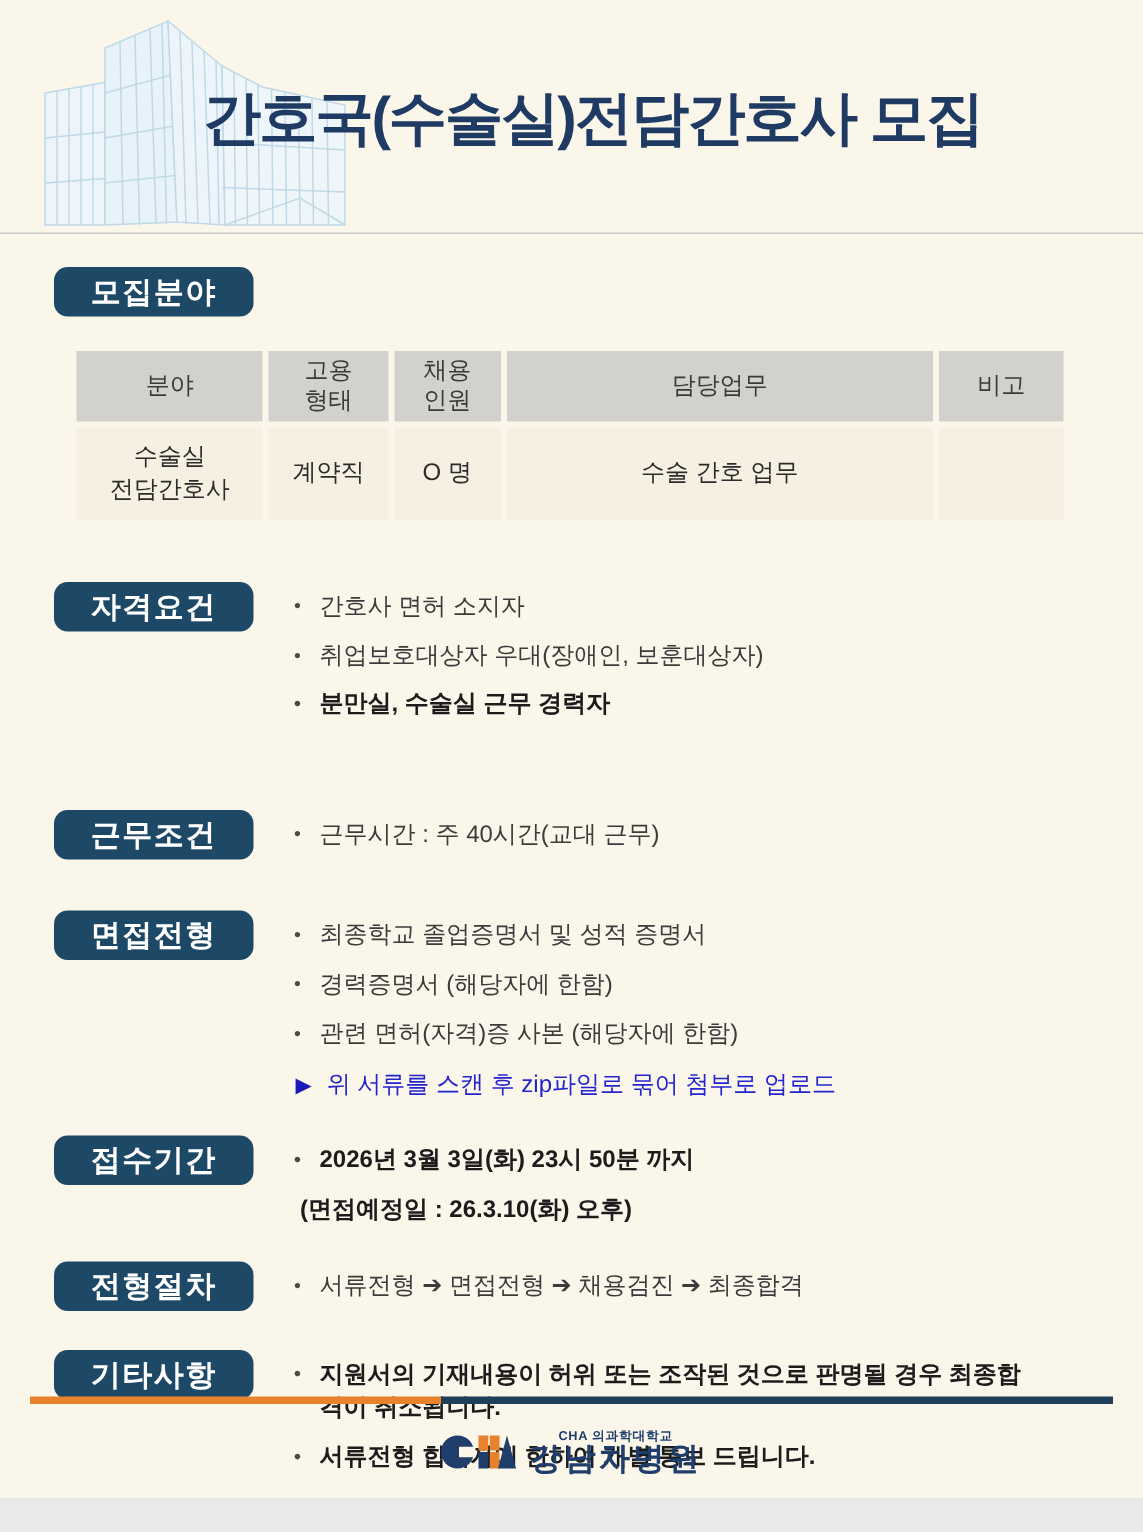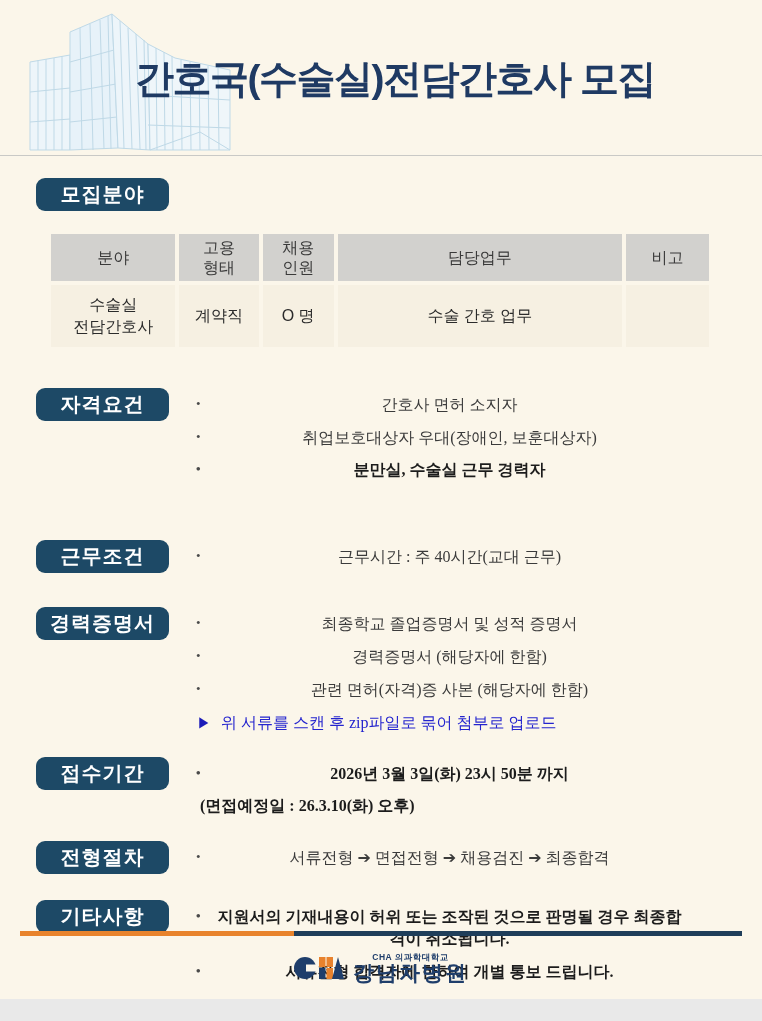--- a/index.html
+++ b/index.html
@@ -36,21 +36,21 @@
     width: 133px; height: 33px;
     background: #1D4966;
     border-radius: 9px;
     color: #ffffff;
     font-size: 20px; font-weight: 700;
     letter-spacing: 1px;
     display: flex; align-items: center; justify-content: center;
   }
   
   .main { padding: 22px 0 0 36px; }
-  .section { display: flex; align-items: flex-start; font-family: Liberation Serif, serif; }
+  .section { display: flex; align-items: flex-start; }
   .section .content { margin-left: 27px; padding-top: 6px; flex: 1; }
   
   .table {
     margin: 19px 0 0 11px;
     width: 666px;
     border-collapse: separate;
     border-spacing: 4px;
     background: #FBF6EA;
   }
   .table th {
@@ -68,21 +68,21 @@
     height: 62px;
     text-align: center;
     line-height: 1.35;
   }
   .col-field { width: 126px; }
   .col-type  { width: 80px; }
   .col-count { width: 72px; }
   .col-duty  { width: 288px; }
   .col-note  { width: 84px; font-family: Liberation Serif, serif; }
   
-  .bullets { list-style: none; text-align: center; }
+  .bullets { list-style: none; }
   .bullets li {
     position: relative;
     padding-left: 17px;
     margin-bottom: 11px;
     font-size: 16px;
     color: #3b3b3b;
     line-height: 1.35;
     max-width: 490px;
   }
   .bullets li::before {
@@ -185,21 +185,21 @@
     <div class="section sec-work">
       <div class="badge">근무조건</div>
       <div class="content">
         <ul class="bullets">
           <li>근무시간 : 주 40시간(교대 근무)</li>
         </ul>
       </div>
     </div>
 
     <div class="section sec-docs">
-      <div class="badge">경력증명서</div>
+      <div class="badge">면접전형</div>
       <div class="content">
         <ul class="bullets">
           <li>최종학교 졸업증명서 및 성적 증명서</li>
           <li>경력증명서 (해당자에 한함)</li>
           <li>관련 면허(자격)증 사본 (해당자에 한함)</li>
         </ul>
         <div class="note-blue"><span class="tri">▶</span><span>위 서류를 스캔 후 zip파일로 묶어 첨부로 업로드</span></div>
       </div>
     </div>
 

